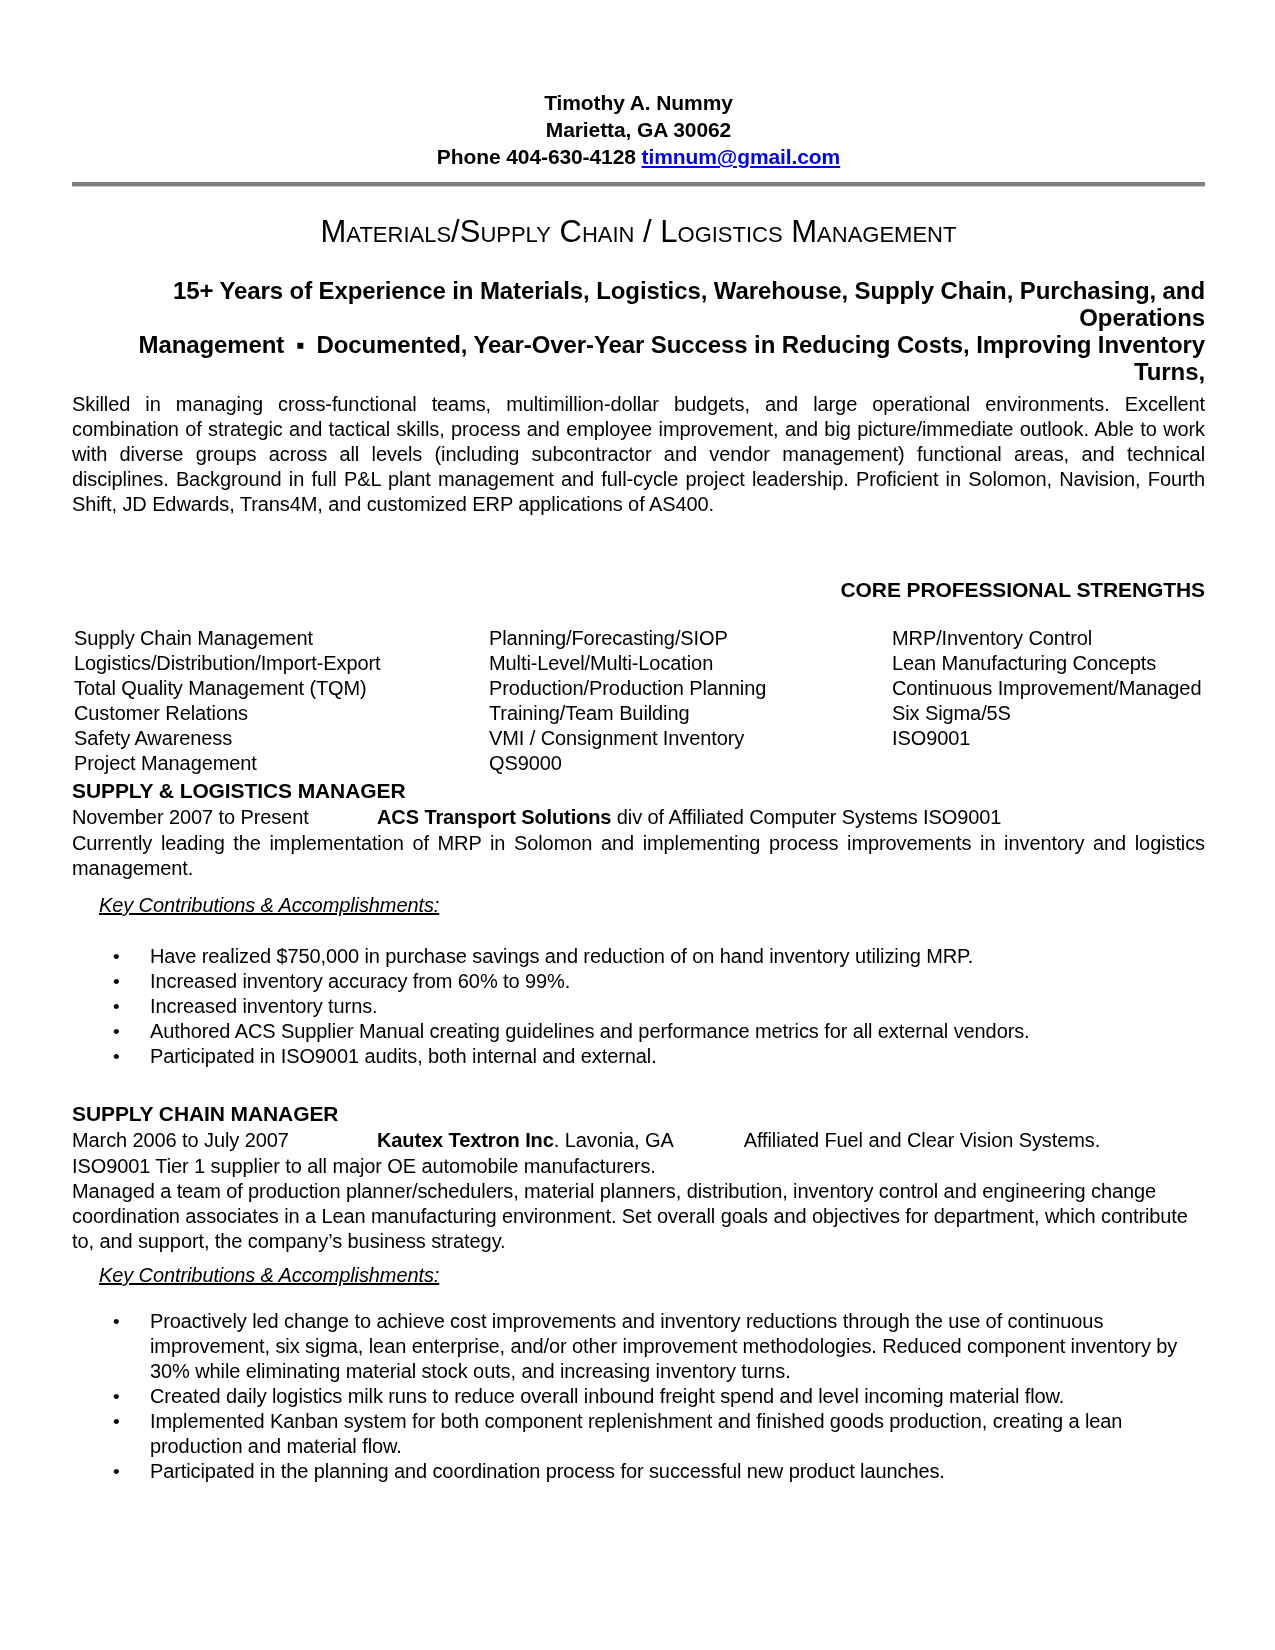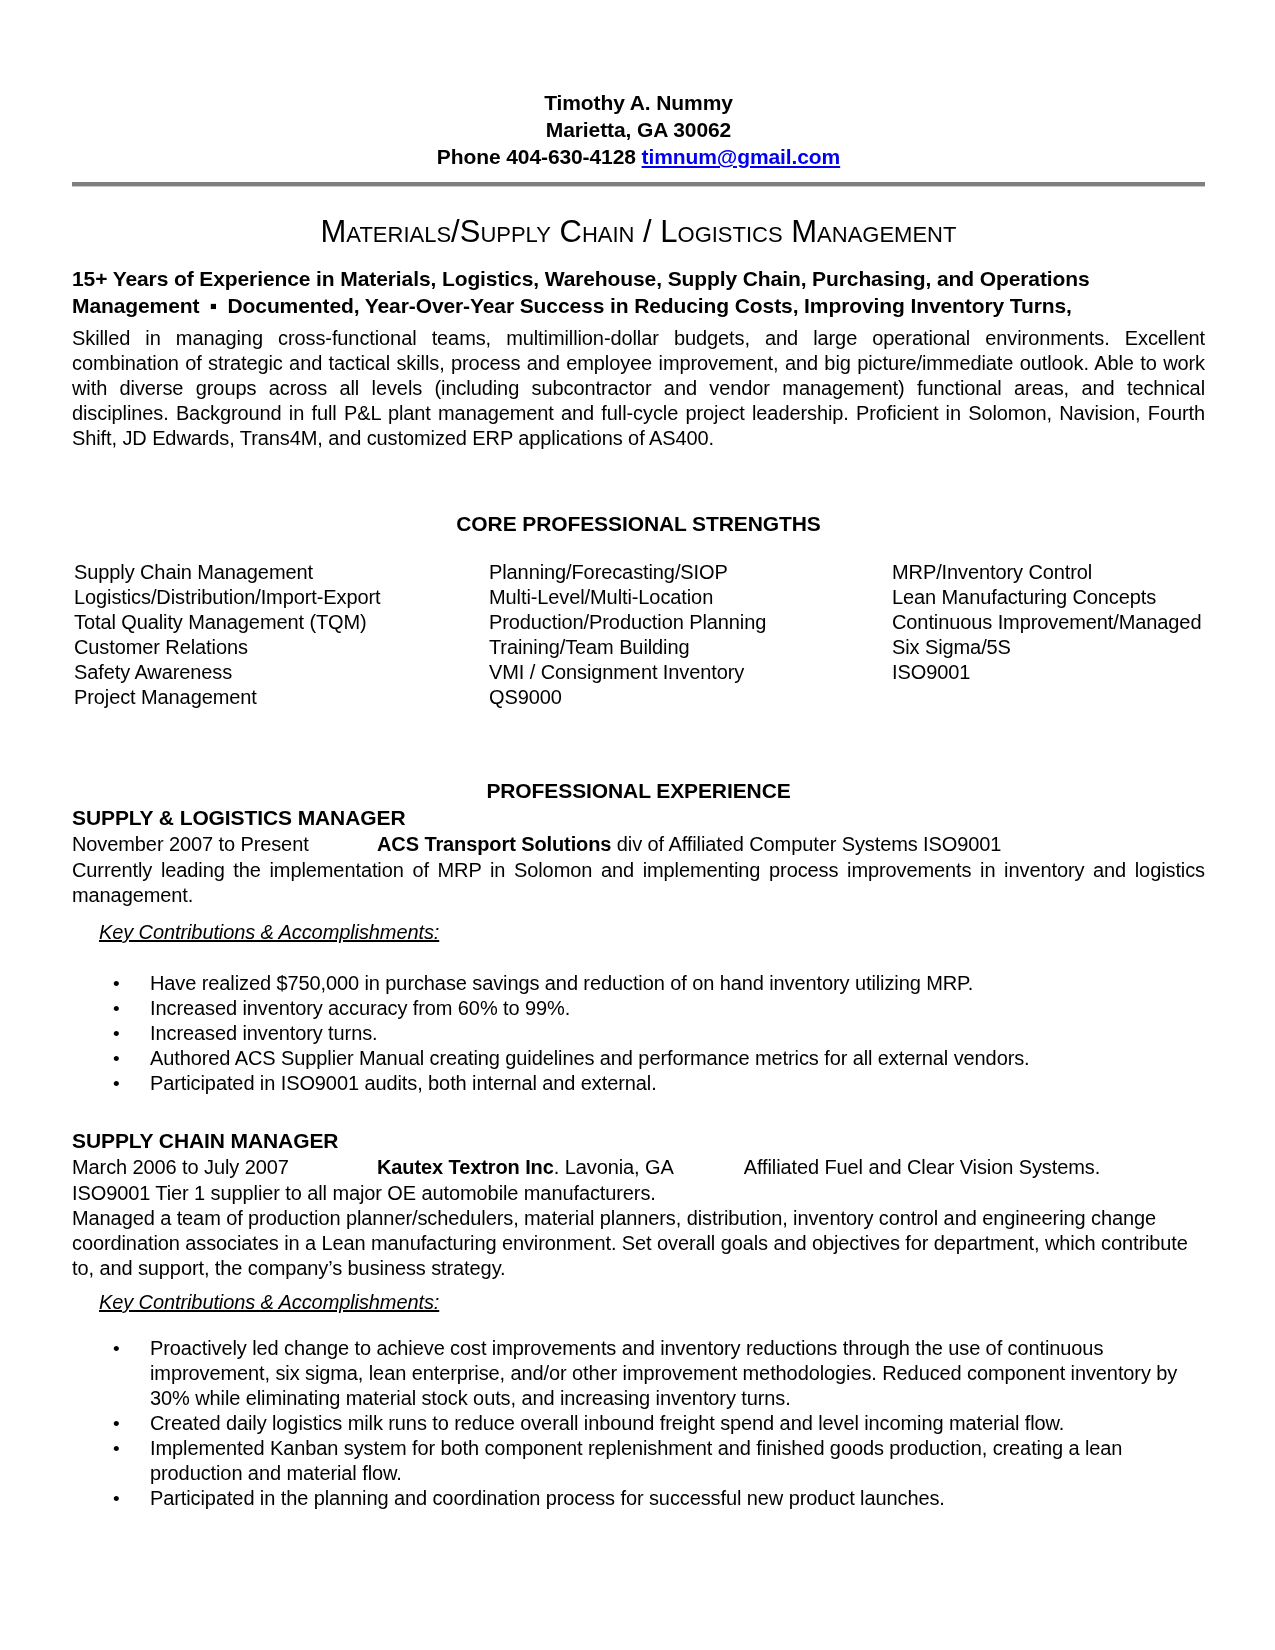--- a/index.html
+++ b/index.html
@@ -29,27 +29,27 @@
 
   
   .doc-title{
     margin-top:24px;text-align:center;
     font-variant:small-caps;
     font-size:31px;line-height:44px;font-weight:400;
     letter-spacing:0;
   }
 
   
-  .summary-bold{margin-top:11px;text-align:left;font-weight:bold;font-size:21px;line-height:27px;}
+  .summary-bold{margin-top:23px;text-align:right;font-weight:bold;font-size:24px;line-height:27px;}
 
   
   .profile{margin-top:7px;font-size:20px;line-height:25px;text-align:justify;}
 
   
-  .section-heading{text-align:center;font-weight:bold;font-size:21px;line-height:24px;}
+  .section-heading{text-align:right;font-weight:bold;font-size:21px;line-height:24px;}
   .strengths-heading{margin-top:61px;}
   .strengths-grid{
     margin-top:24px;padding-left:2px;
     display:grid;grid-template-columns:415px 403px 1fr;
     font-size:20px;line-height:25px;
   }
 
   
   .experience-heading{margin-top:69px;}
   .job-title{margin-top:3px;font-weight:bold;font-size:21px;line-height:23px;}
@@ -110,21 +110,20 @@
       <div>Customer Relations</div>
       <div>Training/Team Building</div>
       <div>Six Sigma/5S</div>
       <div>Safety Awareness</div>
       <div>VMI / Consignment Inventory</div>
       <div>ISO9001</div>
       <div>Project Management</div>
       <div>QS9000</div>
     </div>
 
-    <div class="section-heading experience-heading">PROFESSIONAL EXPERIENCE</div>
 
     <div class="job job1">
       <div class="job-title">SUPPLY &amp; LOGISTICS MANAGER</div>
       <div class="job-line"><span class="dates">November 2007 to Present</span><span class="company">ACS Transport Solutions</span><span> div of Affiliated Computer Systems ISO9001</span></div>
       <div class="job-summary">Currently leading the implementation of MRP in Solomon and implementing process improvements in inventory and logistics management.</div>
       <div class="key-label">Key Contributions &amp; Accomplishments:</div>
       <div class="bullets">
         <div class="bullet-row">
             <span class="bullet-marker">•</span>
             <span class="bullet-text">Have realized $750,000 in purchase savings and reduction of on hand inventory utilizing MRP.</span>

